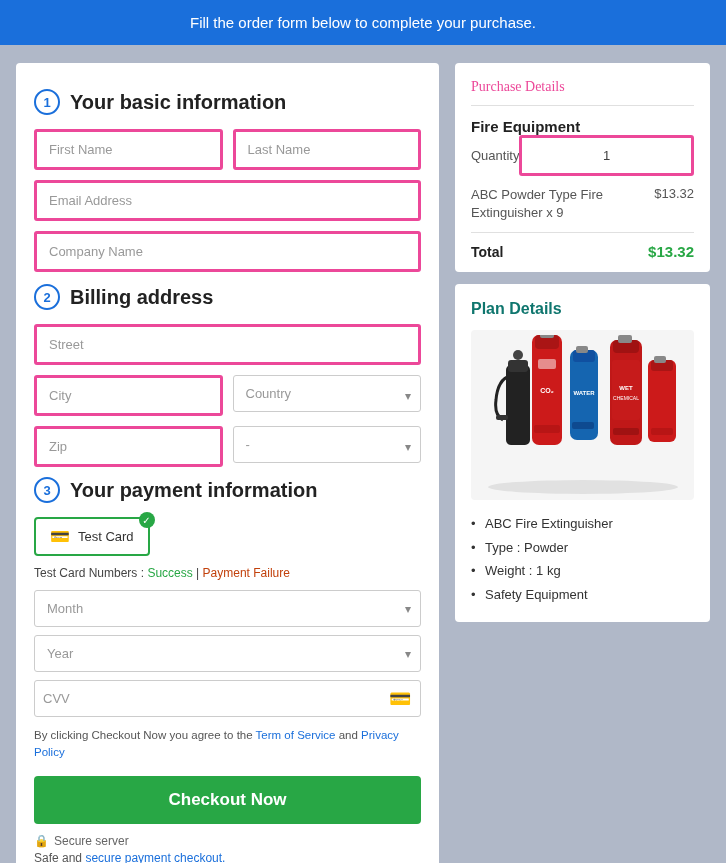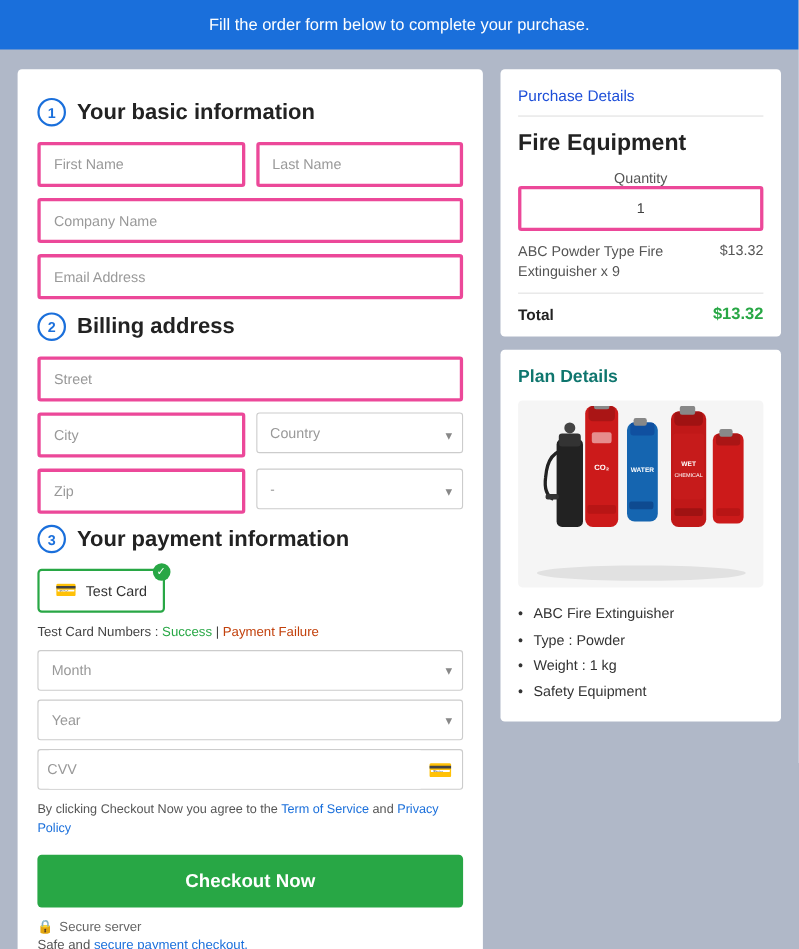--- a/index.html
+++ b/index.html
@@ -242,37 +242,36 @@
 
     
     .purchase-details {
       background: white;
       border-radius: 4px;
       padding: 16px 16px 12px 16px;
       margin-bottom: 12px;
     }
     .purchase-details-title {
       font-size: 14px;
-      color: #1d4ed8;
+      color: #ec4899;
       border-bottom: 1px solid #e0e0e0;
       padding-bottom: 10px;
       margin-bottom: 12px;
+      font-family: Liberation Serif, serif;
     }
     .fire-equipment-title {
-      font-size: 21px;
+      font-size: 15px;
       font-weight: bold;
       color: #222;
-      margin-bottom: 12px;
     }
     .quantity-row {
       display: flex;
       justify-content: space-between;
       align-items: center;
       margin-bottom: 10px;
-      flex-direction: column;
     }
     .quantity-label {
       font-size: 13px;
       color: #555;
     }
     .quantity-input {
       border: 1px solid #ccc;
       border-radius: 3px;
       width: 44px;
       padding: 4px 6px;
@@ -362,27 +361,27 @@
         <div class="form-field">
           <input type="text" placeholder="First Name" style="">
         </div>
         <div class="form-field">
           <input type="text" placeholder="Last Name" style="">
         </div>
       </div>
 
       <div class="form-row">
         <div class="form-field">
-          <input type="text" placeholder="Company Name" style="">
+          <input type="email" placeholder="Email Address" style="">
         </div>
       </div>
 
       <div class="form-row">
         <div class="form-field">
-          <input type="email" placeholder="Email Address" style="">
+          <input type="text" placeholder="Company Name" style="">
         </div>
       </div>
 
       <div class="billing-section">
         <div class="section-header">
           <div class="section-number">2</div>
           <span class="section-title">Billing address</span>
         </div>
 
         <div class="form-row">

